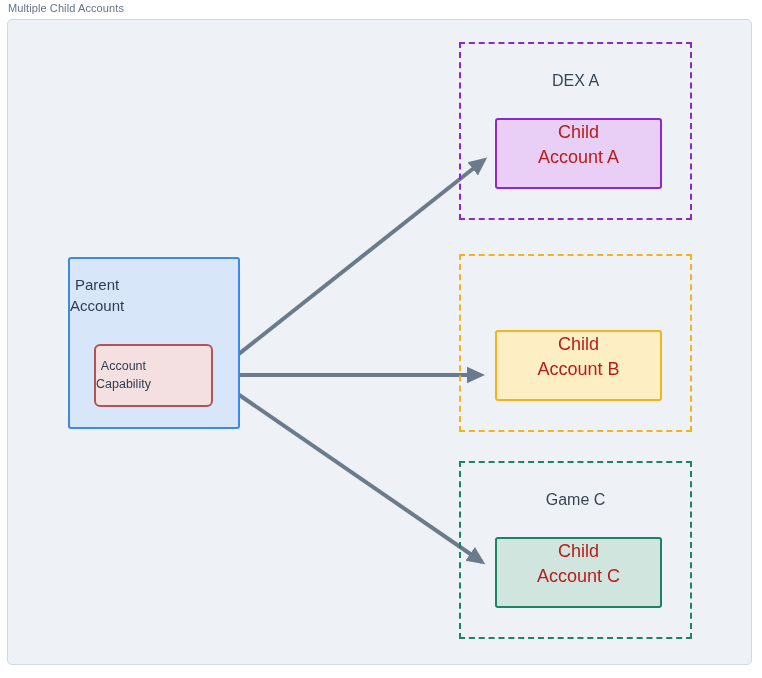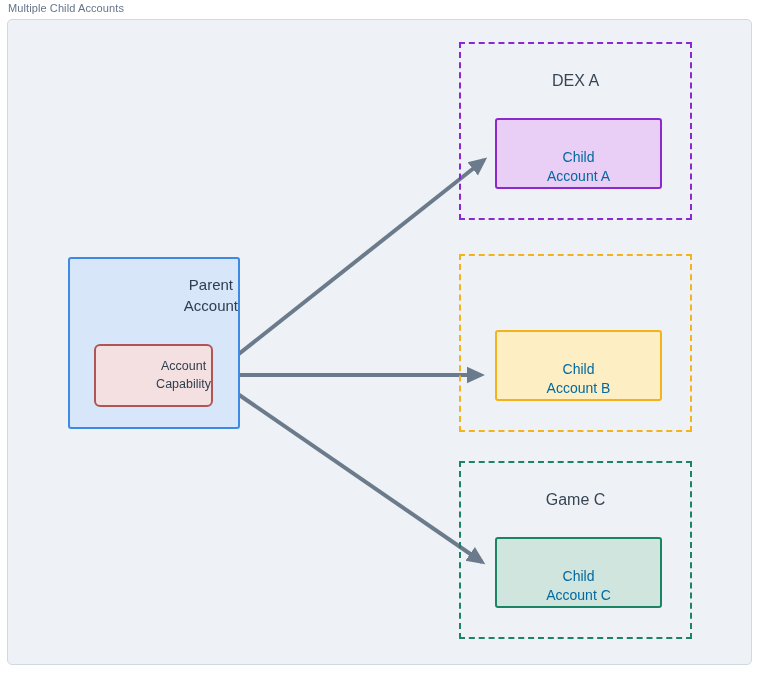--- a/index.html
+++ b/index.html
@@ -44,21 +44,21 @@
     border-radius: 5px;
     background: #eef2f6;
   }
 
   
   .node {
     position: absolute;
     box-sizing: border-box;
     display: flex;
     flex-direction: column;
-    align-items: flex-end;
+    align-items: flex-start;
     justify-content: center;
     text-align: center;
     color: #2f3e4e;
     line-height: 1.38;
   }
 
   
   .parent-box {
     left: 68px;
     top: 257px;
@@ -117,29 +117,29 @@
 
   
   .child-box {
     width: 167px;
     height: 71px;
     left: 34px;
     box-sizing: border-box;
     border-width: 2px;
     border-style: solid;
     border-radius: 3px;
-    font-size: 14px;
+    font-size: 18px;
     white-space: pre-line;
     position: absolute;
     display: flex;
     flex-direction: column;
     align-items: center;
-    justify-content: flex-end;
+    justify-content: flex-start;
     text-align: center;
-    color: #0369a1;
+    color: #b91c1c;
     line-height: 1.4;
   }
   .child-a { top: 74px;  background: #e9cef5; border-color: #8b29cf; }
   .child-b { top: 74px;  background: #fdefc3; border-color: #f2b31d; }
   .child-c { top: 74px;  background: #cfe5dd; border-color: #1a8464; }
 
   
   #arrows {
     position: absolute;
     left: 0;

